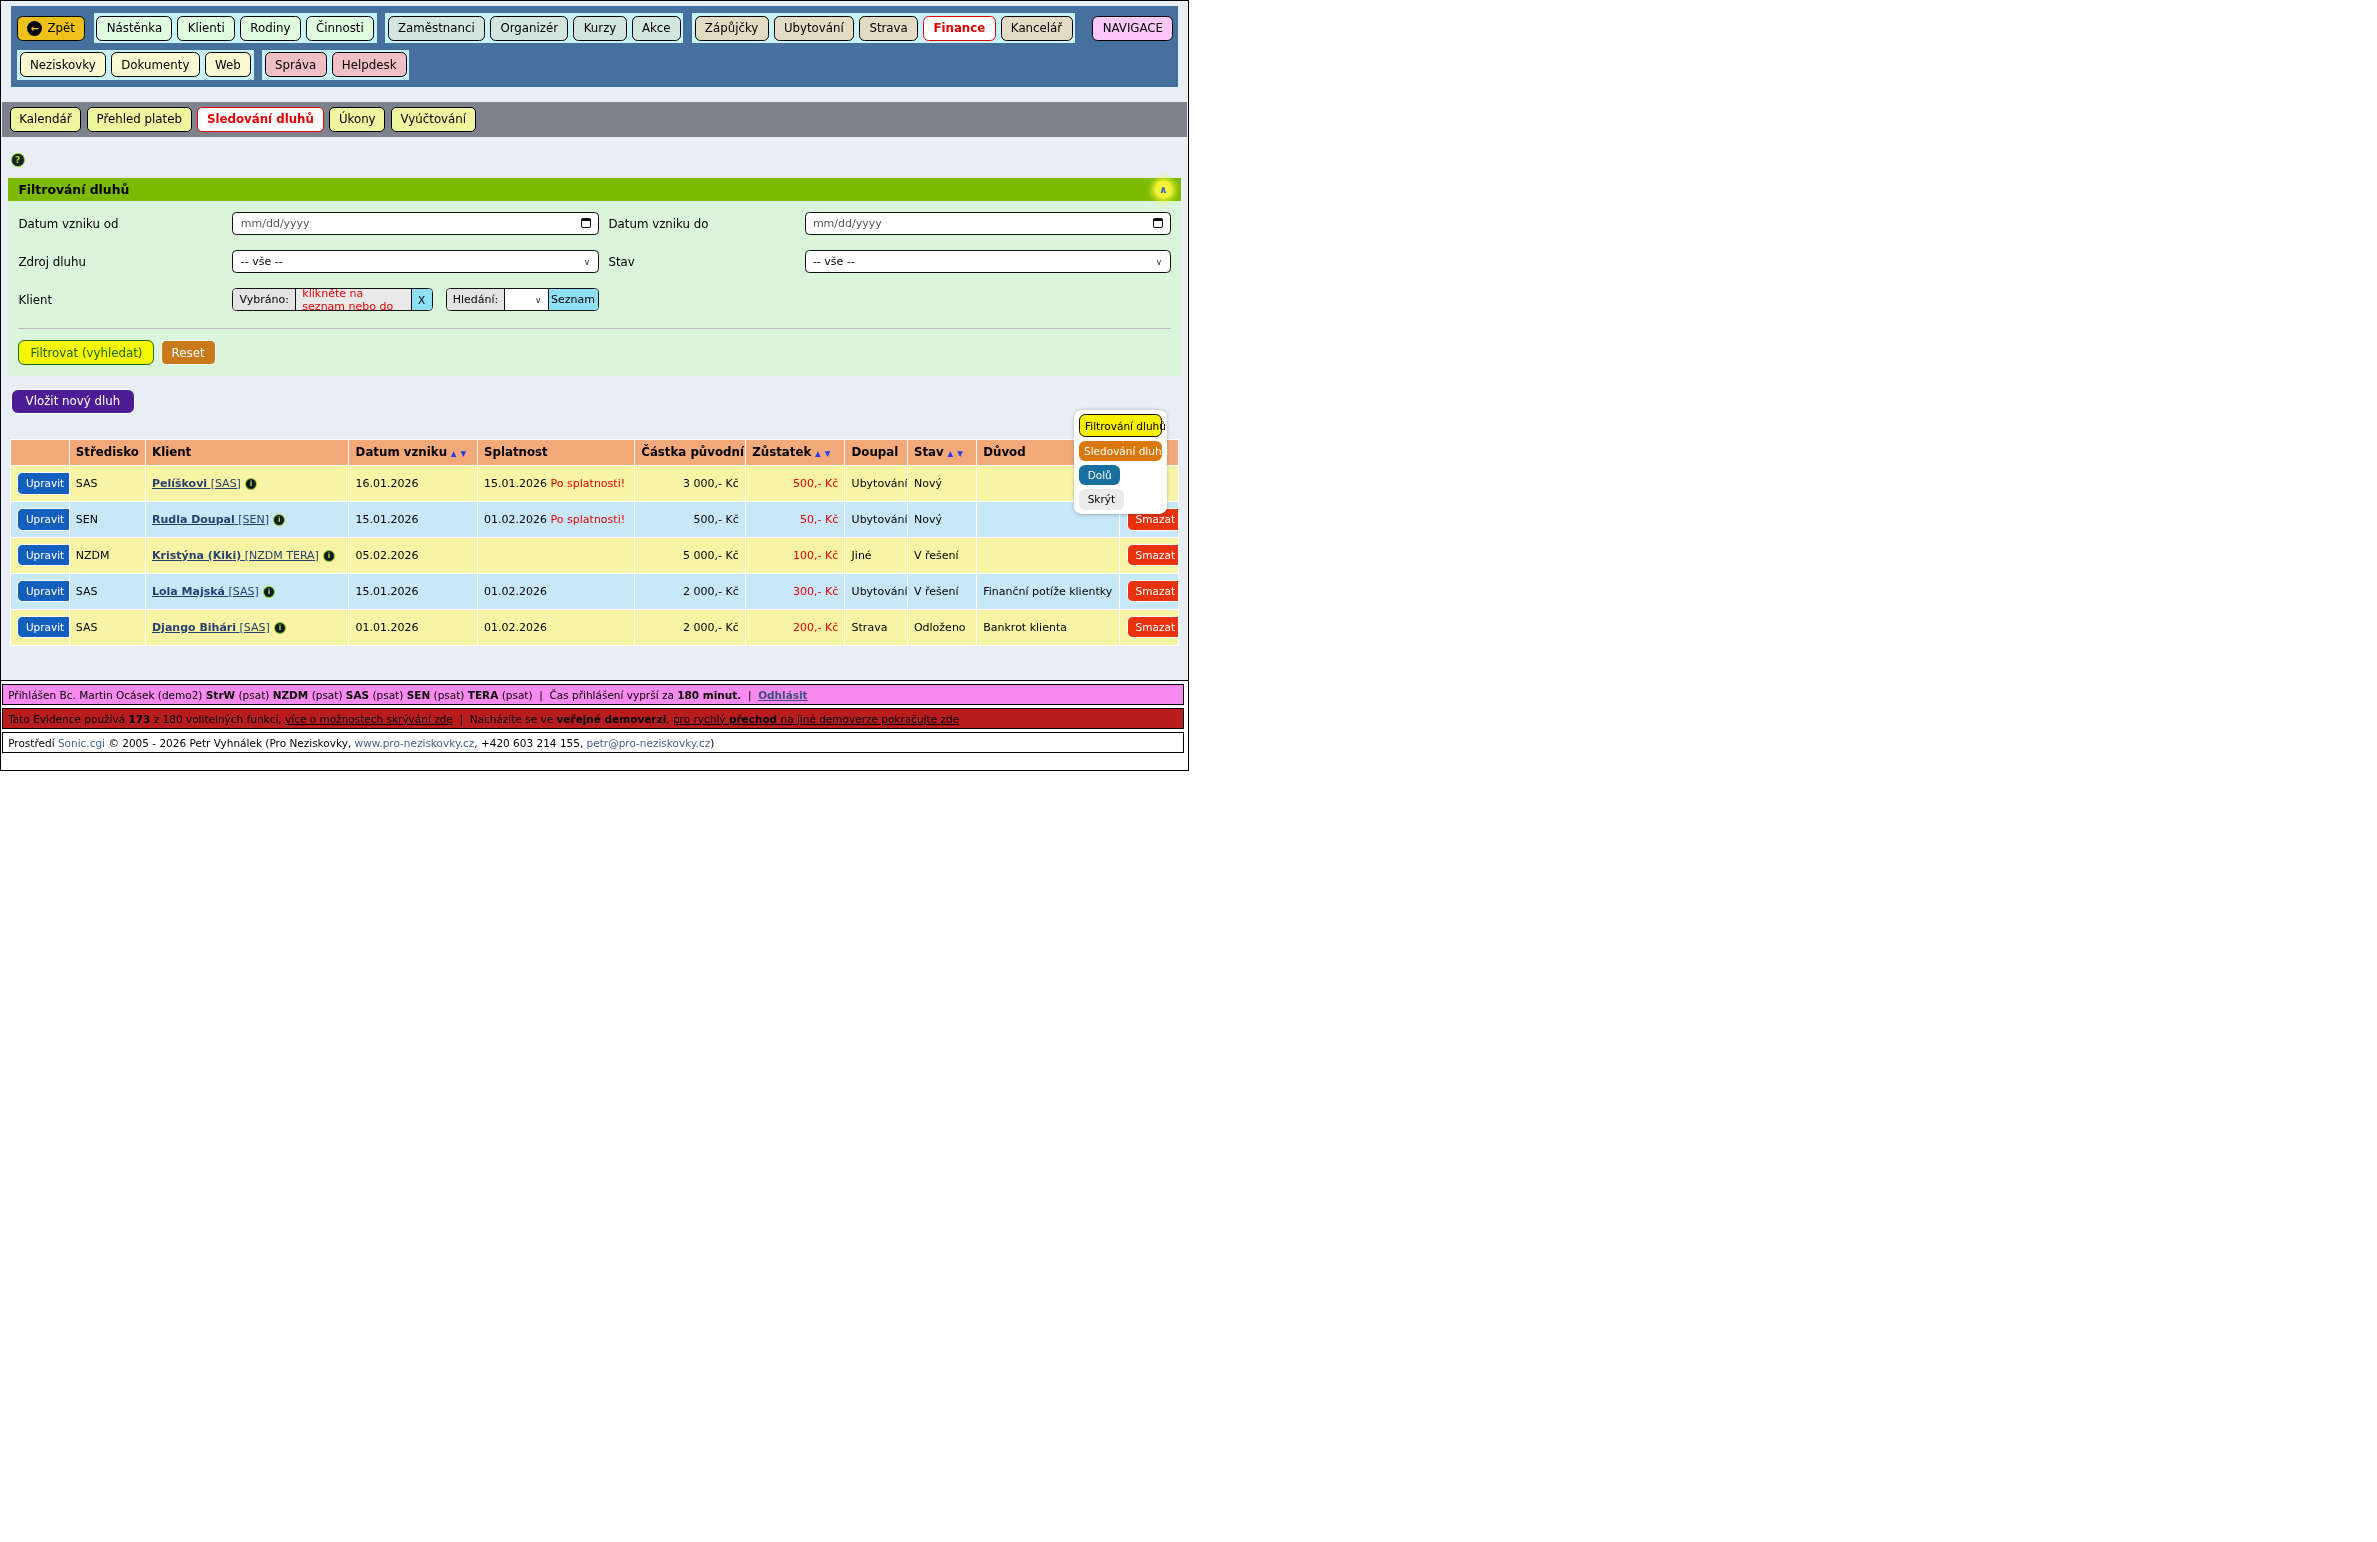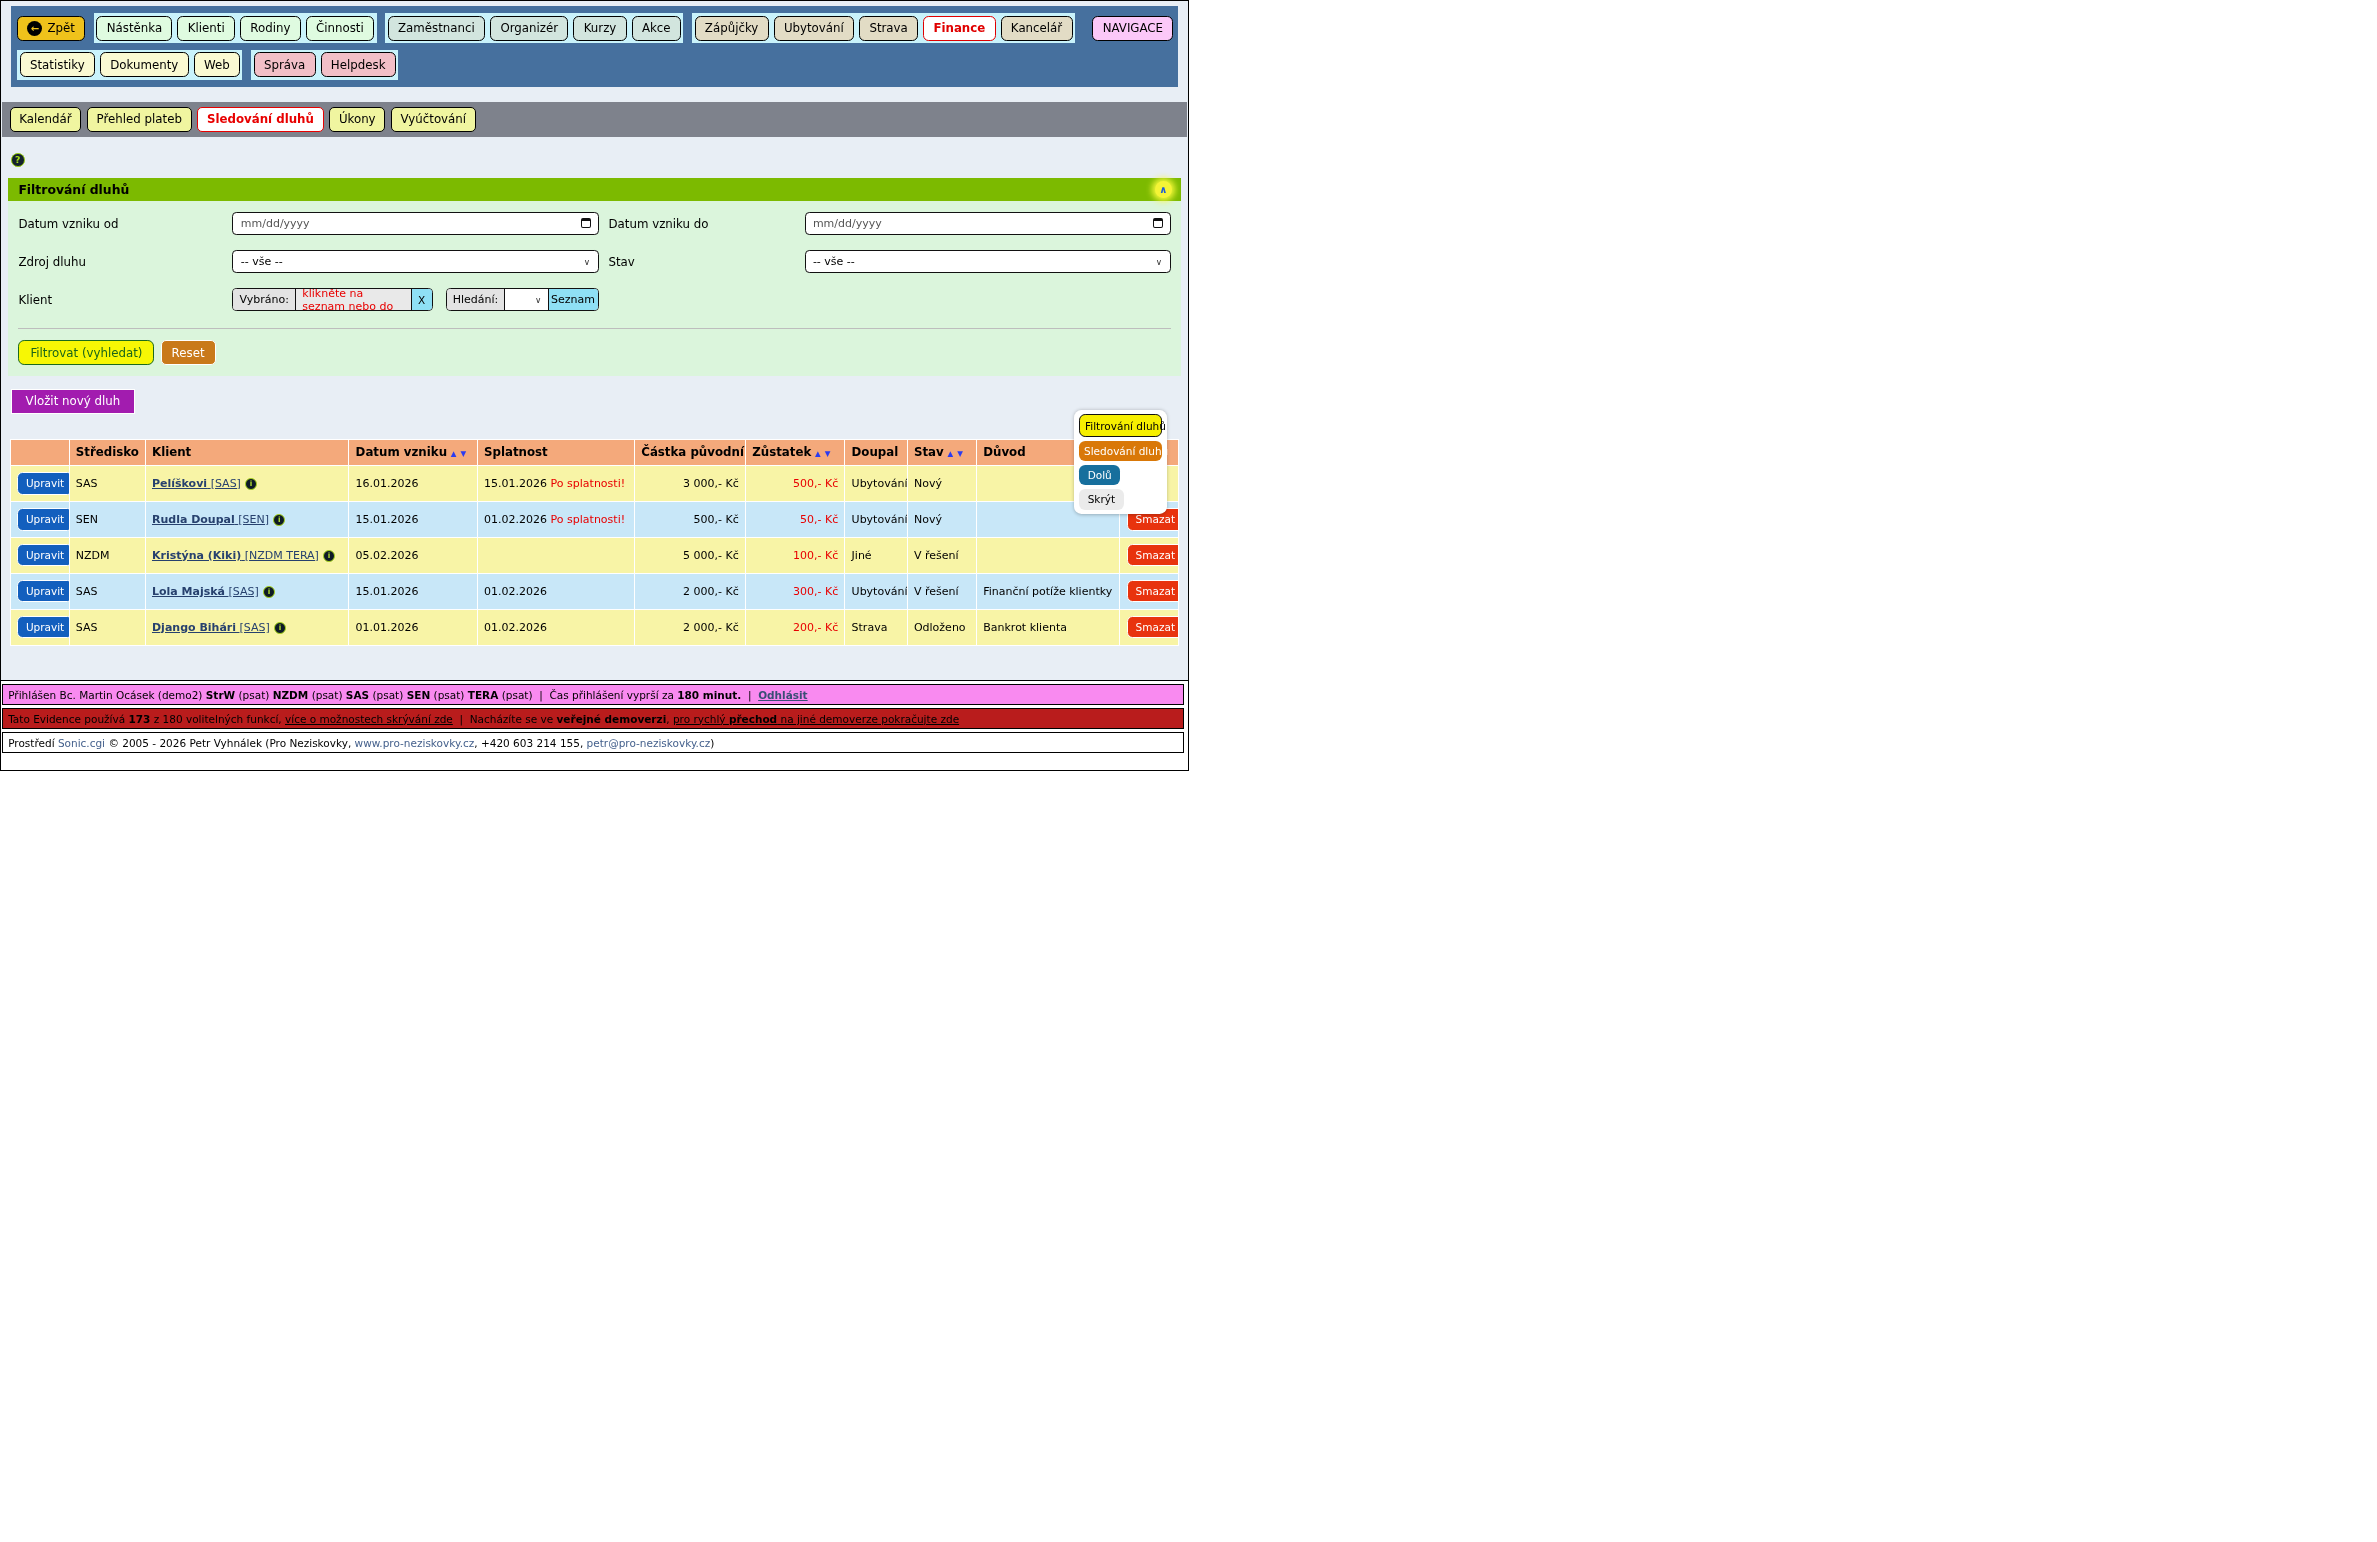--- a/index.html
+++ b/index.html
@@ -109,22 +109,22 @@
   .f-submit {
     height:25px; padding:0 11px; background:#F7F704; color:#1A651A;
     border:1.9px solid #1C6B1C; border-radius:6.2px; font-size:11.8px; cursor:pointer; font-family:inherit;
   }
   .f-reset {
     height:25px; padding:0 10px; background:#C9791A; color:#fff;
     border:1.2px solid #fff; border-radius:5px; font-size:11.8px; cursor:pointer; font-family:inherit;
   }
   
   .newdebt {
-    margin:12.4px 0 0 10px; height:25px; padding:0 13.6px; background:#a21caf; color:#fff;
-    border:1.2px solid #fff; border-radius:0; font-size:11.8px; cursor:pointer; font-family:inherit;
+    margin:12.4px 0 0 10px; height:25px; padding:0 13.6px; background:#4c1d95; color:#fff;
+    border:1.2px solid #fff; border-radius:7px; font-size:11.8px; cursor:pointer; font-family:inherit;
   }
   
   table.debts {
     margin:25px 8.7px 0 8.7px; width:calc(100% - 17.3px); border-spacing:1.2px;
     background:#fff; table-layout:fixed; font-size:11px;
   }
   table.debts th {
     background:#F4A97B; text-align:left; font-size:11.8px; font-weight:bold;
     padding:5px 6.2px; height:25px; white-space:nowrap;
   }
@@ -209,21 +209,21 @@
         <button class="btn tan">Strava</button>
         <button class="btn finance">Finance</button>
         <button class="btn tan">Kancelář</button>
       </div>
       <div class="spacer"></div>
       <button class="btn navigace">NAVIGACE</button>
 
     </div>
     <div class="nav-row">
       <div class="navgroup">
-        <button class="btn paley">Statistiky</button>
+        <button class="btn paley">Neziskovky</button>
         <button class="btn paley">Dokumenty</button>
         <button class="btn paley">Web</button>
       </div>
       <div class="navgroup">
         <button class="btn pinky">Správa</button>
         <button class="btn pinky">Helpdesk</button>
       </div>
     </div>
   </div>
 

